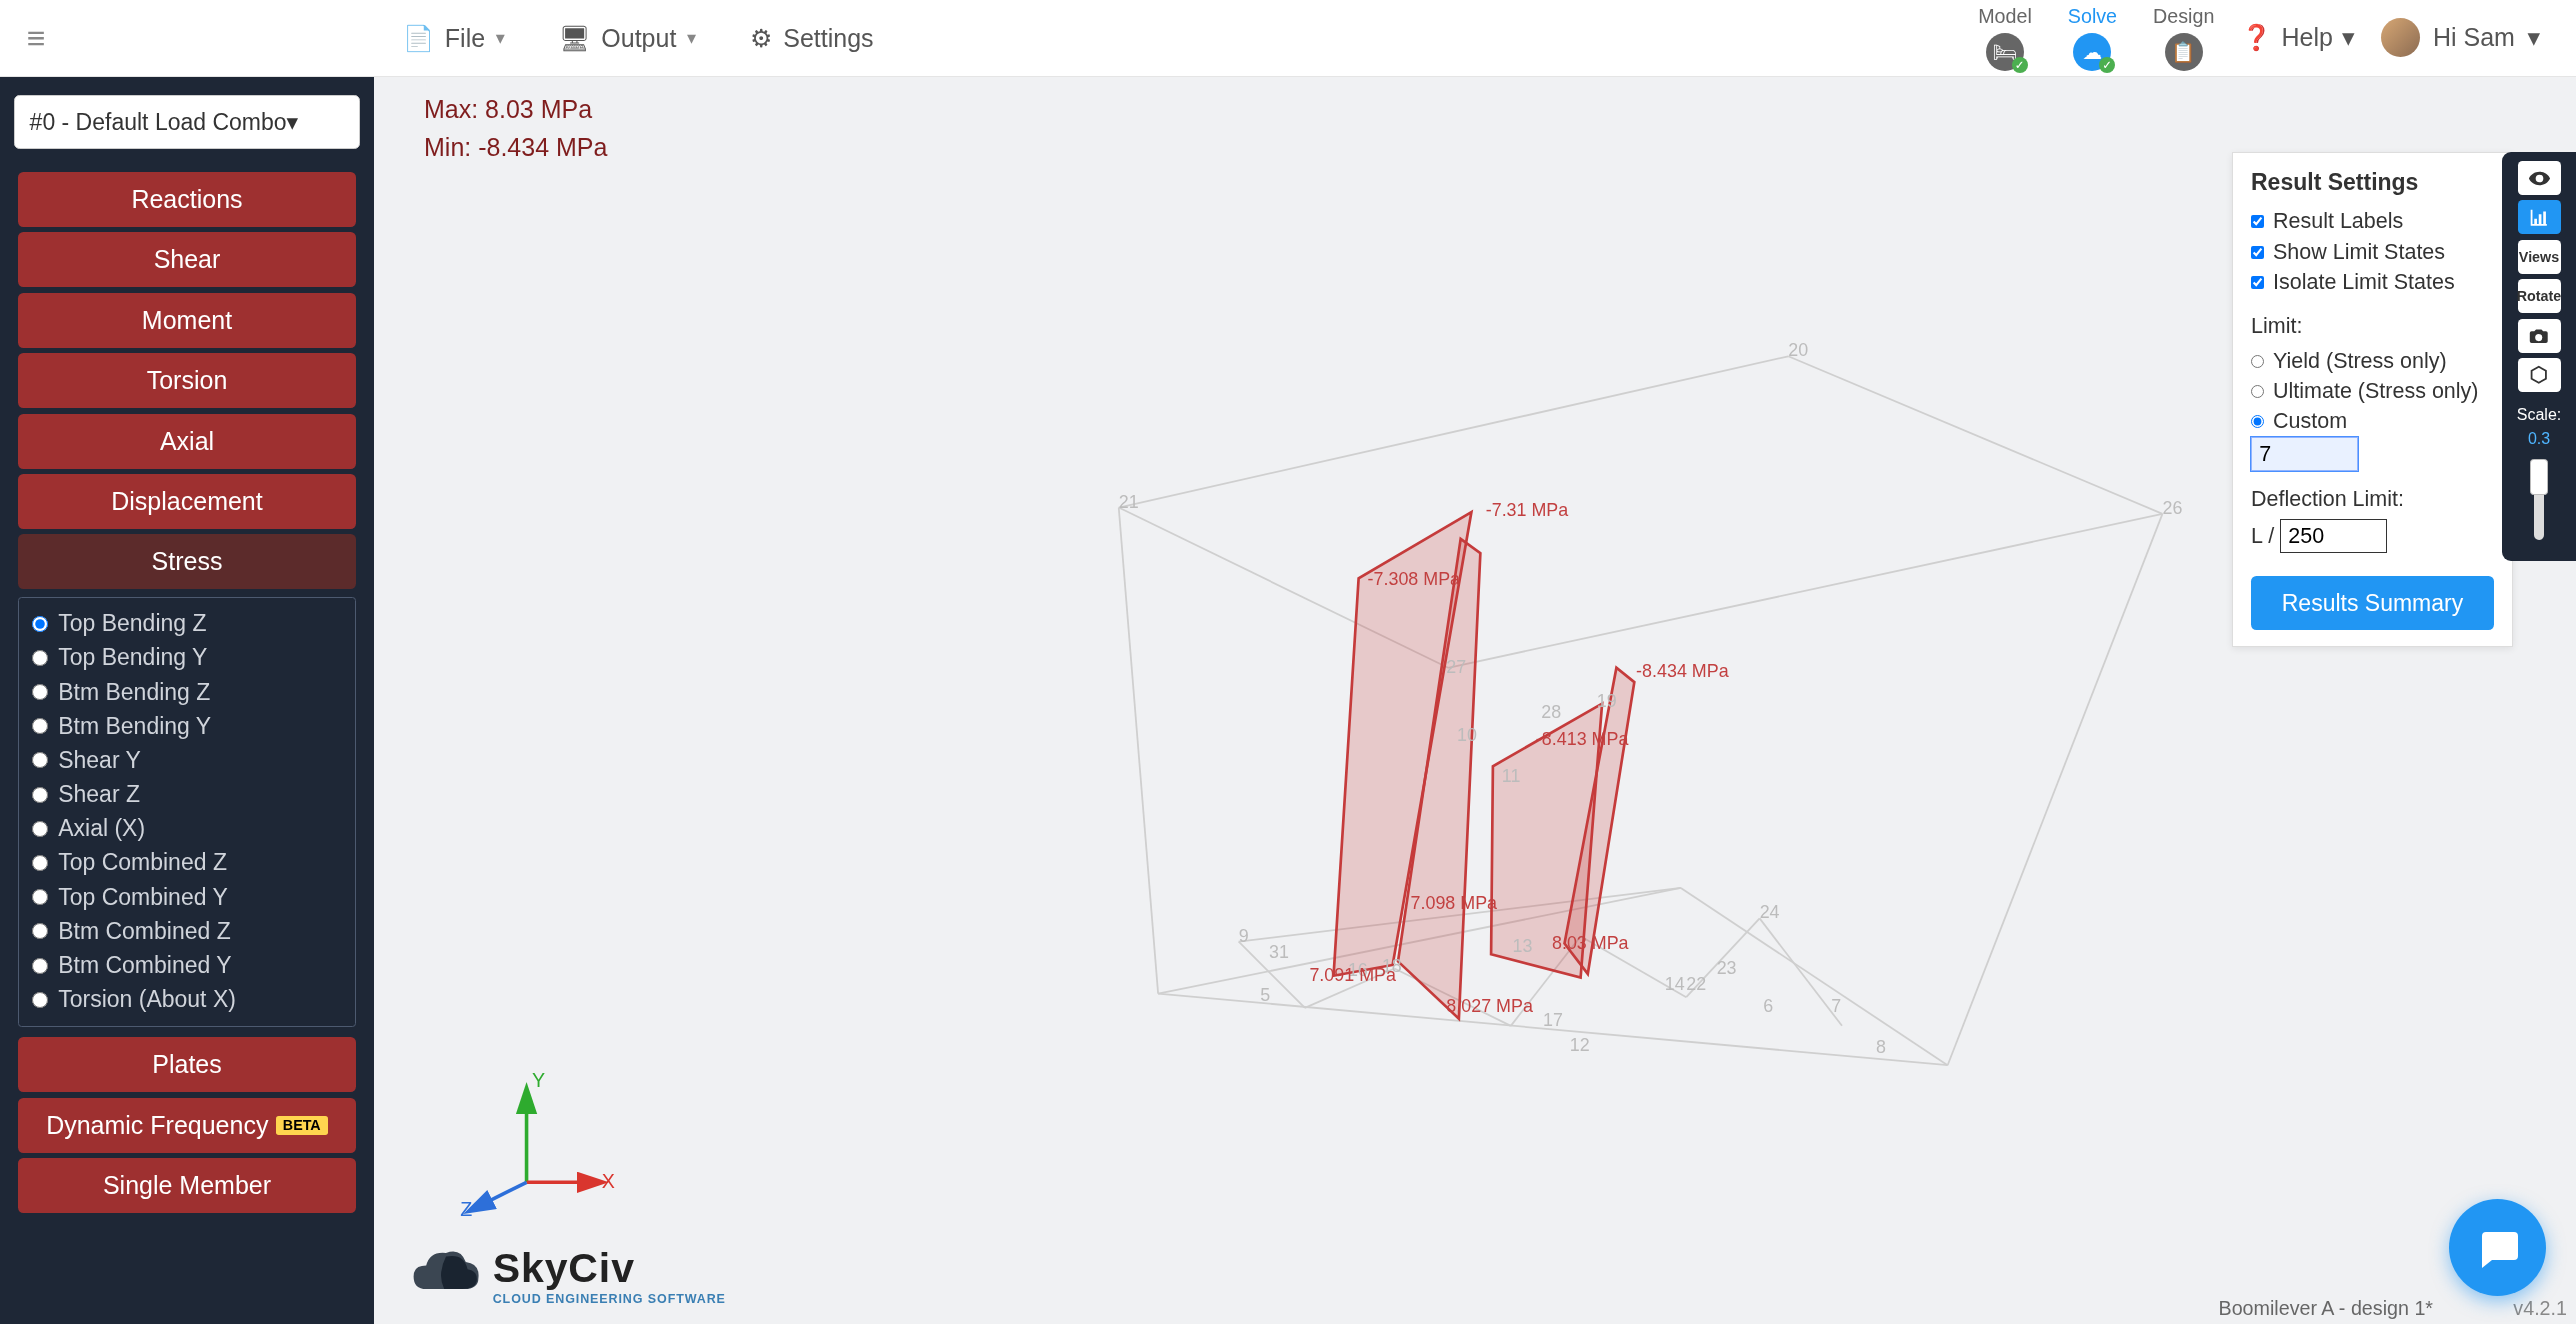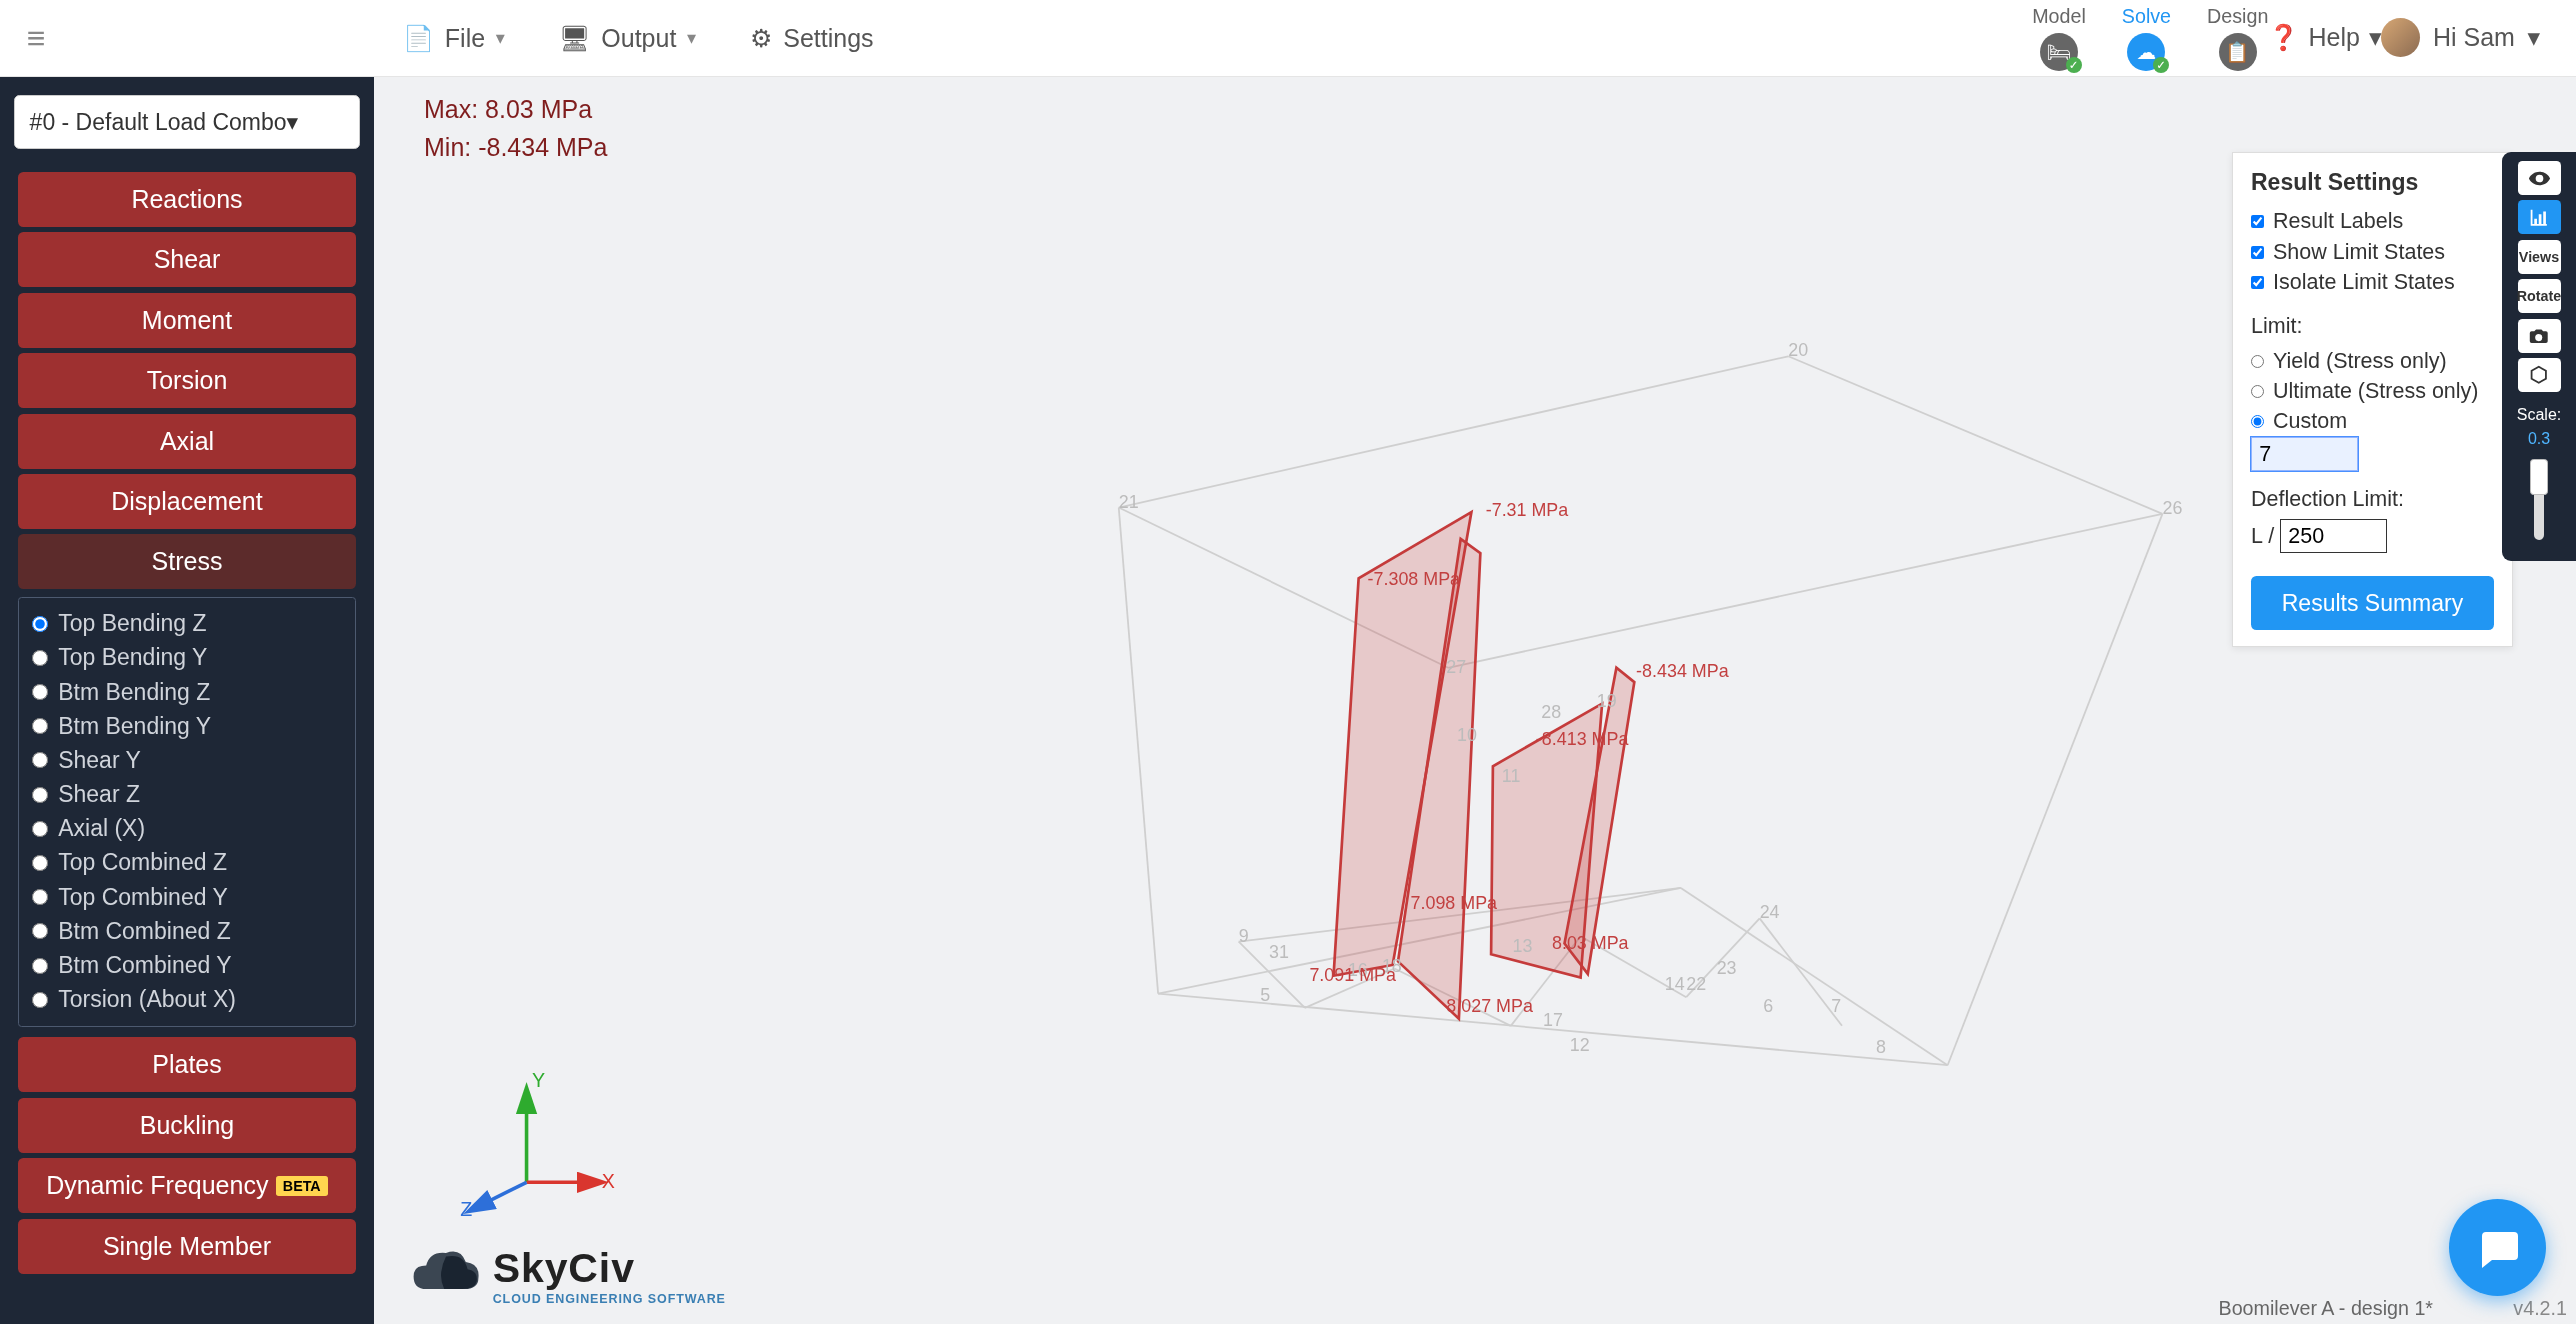--- a/index.html
+++ b/index.html
@@ -4,21 +4,21 @@
 <style>
 * { margin:0; padding:0; box-sizing:border-box; font-family:-apple-system,BlinkMacSystemFont,"Segoe UI",Helvetica,Arial,sans-serif; }
 body { width:2576px; height:1325px; overflow:hidden; background:#f0f1f3; position:relative; transform-origin:top left; }
 
 
 .topbar { position:absolute; top:0; left:0; right:0; height:77px; background:#fff; border-bottom:0.9px solid #e5e5e5; display:flex; align-items:center; }
 .hamburger { width:72px; height:77px; display:flex; align-items:center; justify-content:center; color:#888; font-size:32px; cursor:pointer; }
 .top-menu { display:flex; gap:54px; margin-left:331px; }
 .top-menu-item { display:flex; align-items:center; gap:10.7px; color:#555; font-size:25px; cursor:pointer; }
 .top-menu-item .caret { font-size:18px; color:#888; }
-.top-right { margin-left:auto; display:flex; align-items:center; padding-right:36px; }
+.top-right { margin-left:auto; display:flex; align-items:center; gap:27px; padding-right:36px; }
 .mode-pills { display:flex; gap:36px; }
 .mode-pill { display:flex; flex-direction:column; align-items:center; gap:5.4px; font-size:19.7px; color:#666; cursor:pointer; }
 .mode-pill.active { color:#2196F3; }
 .mode-pill .ic { width:38px; height:38px; border-radius:50%; background:#666; display:flex; align-items:center; justify-content:center; color:#fff; font-size:19.7px; position:relative; }
 .mode-pill.active .ic { background:#2196F3; }
 .mode-pill .ic.green-check::after { content:"✓"; position:absolute; bottom:-1.8px; right:-3.6px; width:16px; height:16px; background:#4CAF50; color:#fff; border-radius:50%; font-size:11.6px; display:flex; align-items:center; justify-content:center; }
 .help-btn { display:flex; align-items:center; gap:9px; color:#555; font-size:25px; cursor:pointer; }
 .user-chip { display:flex; align-items:center; gap:12.5px; color:#555; font-size:25px; cursor:pointer; }
 .avatar { width:39px; height:39px; border-radius:50%; background:linear-gradient(135deg,#d7a774,#8b6b52); }
 
@@ -179,21 +179,20 @@
         <input type="radio" name="stressopt" style=""> 
         <span>Btm Combined Y</span>
       </label>
       <label class="radio-row">
         <input type="radio" name="stressopt" style=""> 
         <span>Torsion (About X)</span>
       </label>
     </div>
 
   <button class="side-btn">Plates</button>
-  <button class="side-btn">Buckling</button>
   <button class="side-btn">
     <span>Dynamic Frequency</span>
     <span class="beta">BETA</span>
   </button>
   <button class="side-btn">Single Member</button>
 </div>
 
 <div class="canvas">
   <div class="maxmin">
     <div>Max: 8.03 MPa</div>

